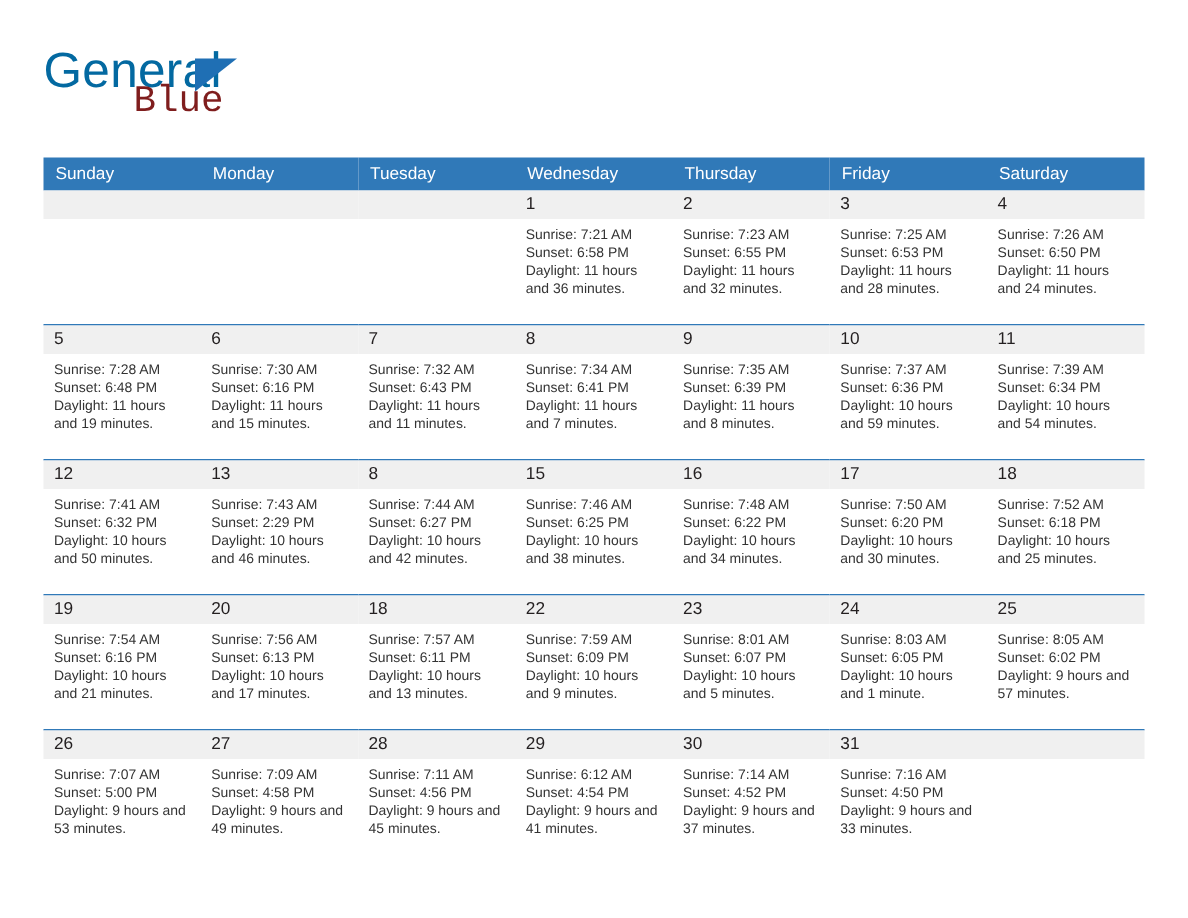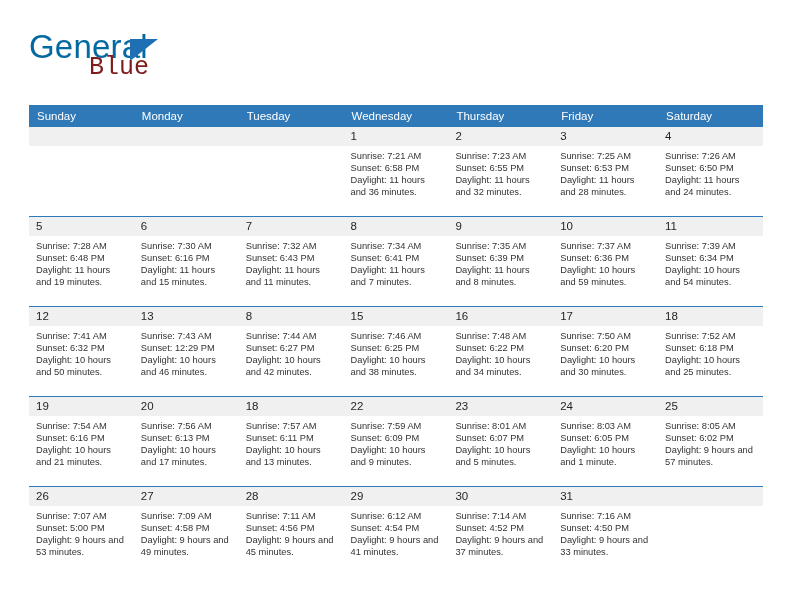--- a/index.html
+++ b/index.html
@@ -298,21 +298,21 @@
             <div class="cell-body">
               <div>Sunrise: 7:41 AM</div>
               <div>Sunset: 6:32 PM</div>
               <div class="daylight-line">Daylight: 10 hours and 50 minutes.</div>
             </div>
           </td>
           <td>
             <div class="daynum-band">13</div>
             <div class="cell-body">
               <div>Sunrise: 7:43 AM</div>
-              <div>Sunset: 12:29 PM</div>
+              <div>Sunset: 2:29 PM</div>
               <div class="daylight-line">Daylight: 10 hours and 46 minutes.</div>
             </div>
           </td>
           <td>
             <div class="daynum-band">8</div>
             <div class="cell-body">
               <div>Sunrise: 7:44 AM</div>
               <div>Sunset: 6:27 PM</div>
               <div class="daylight-line">Daylight: 10 hours and 42 minutes.</div>
             </div>

